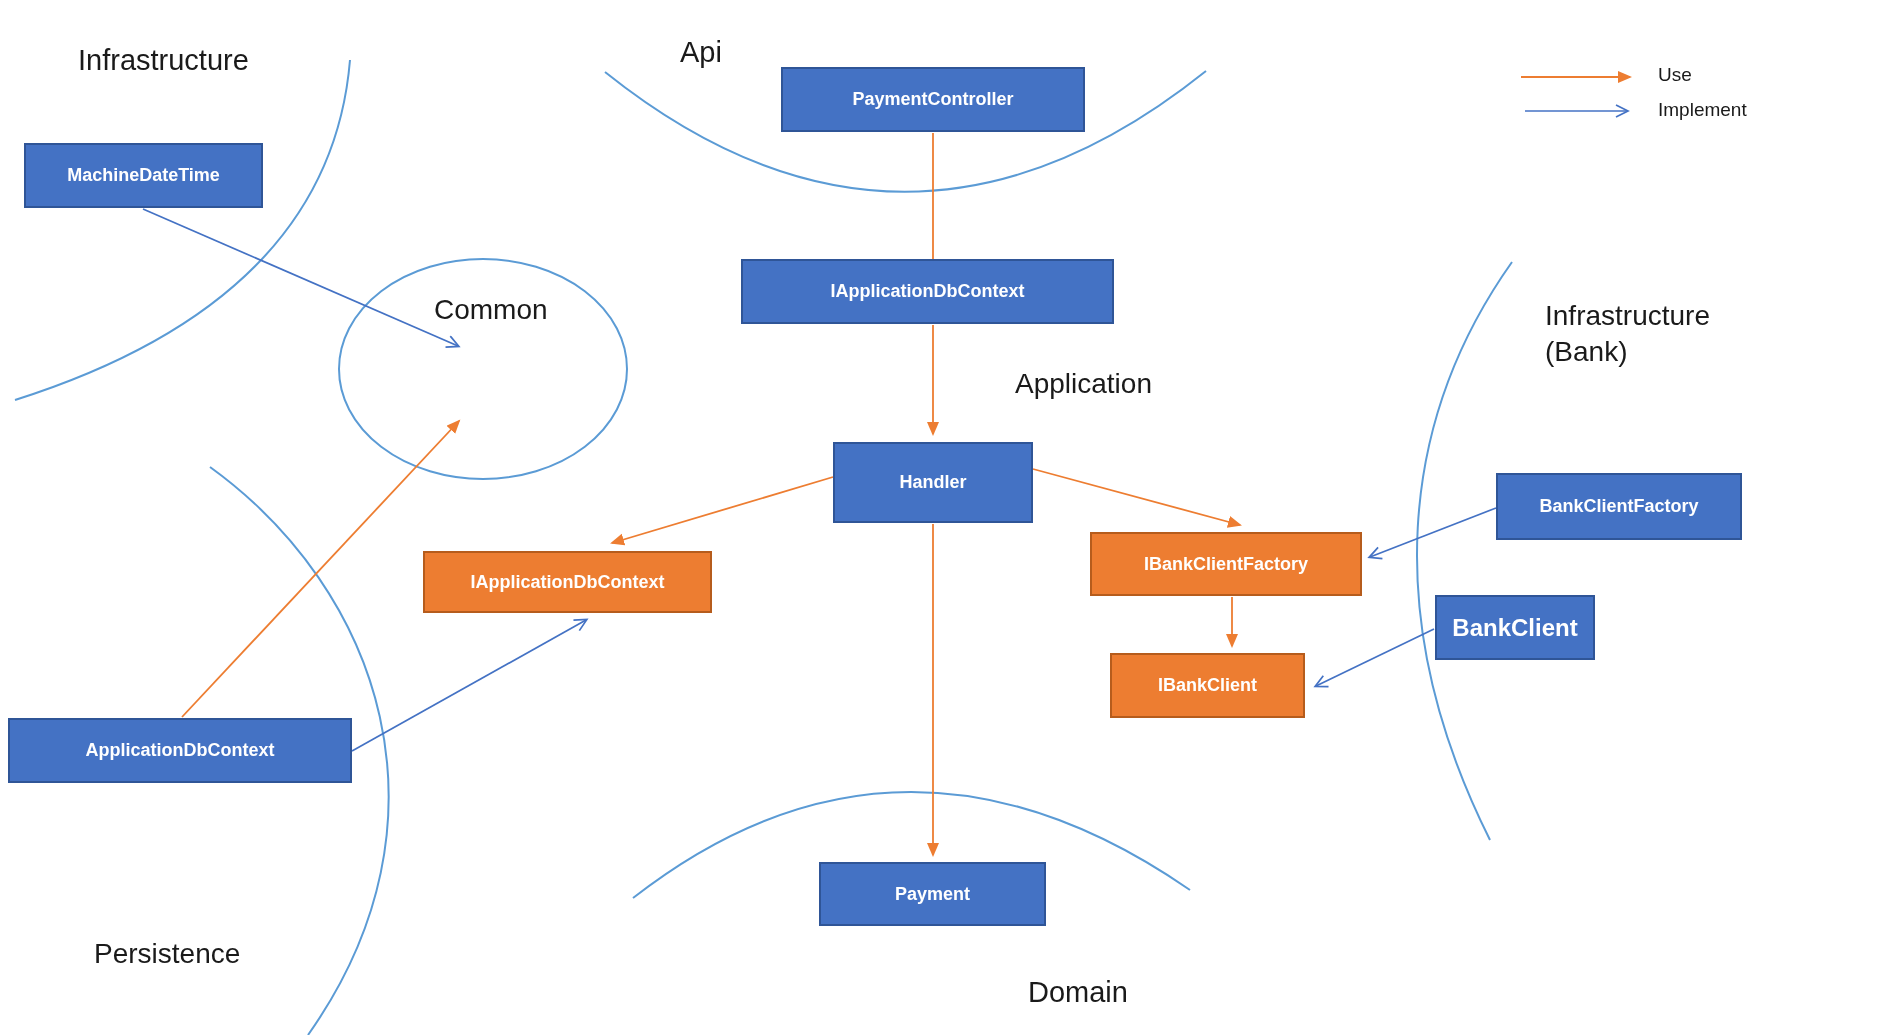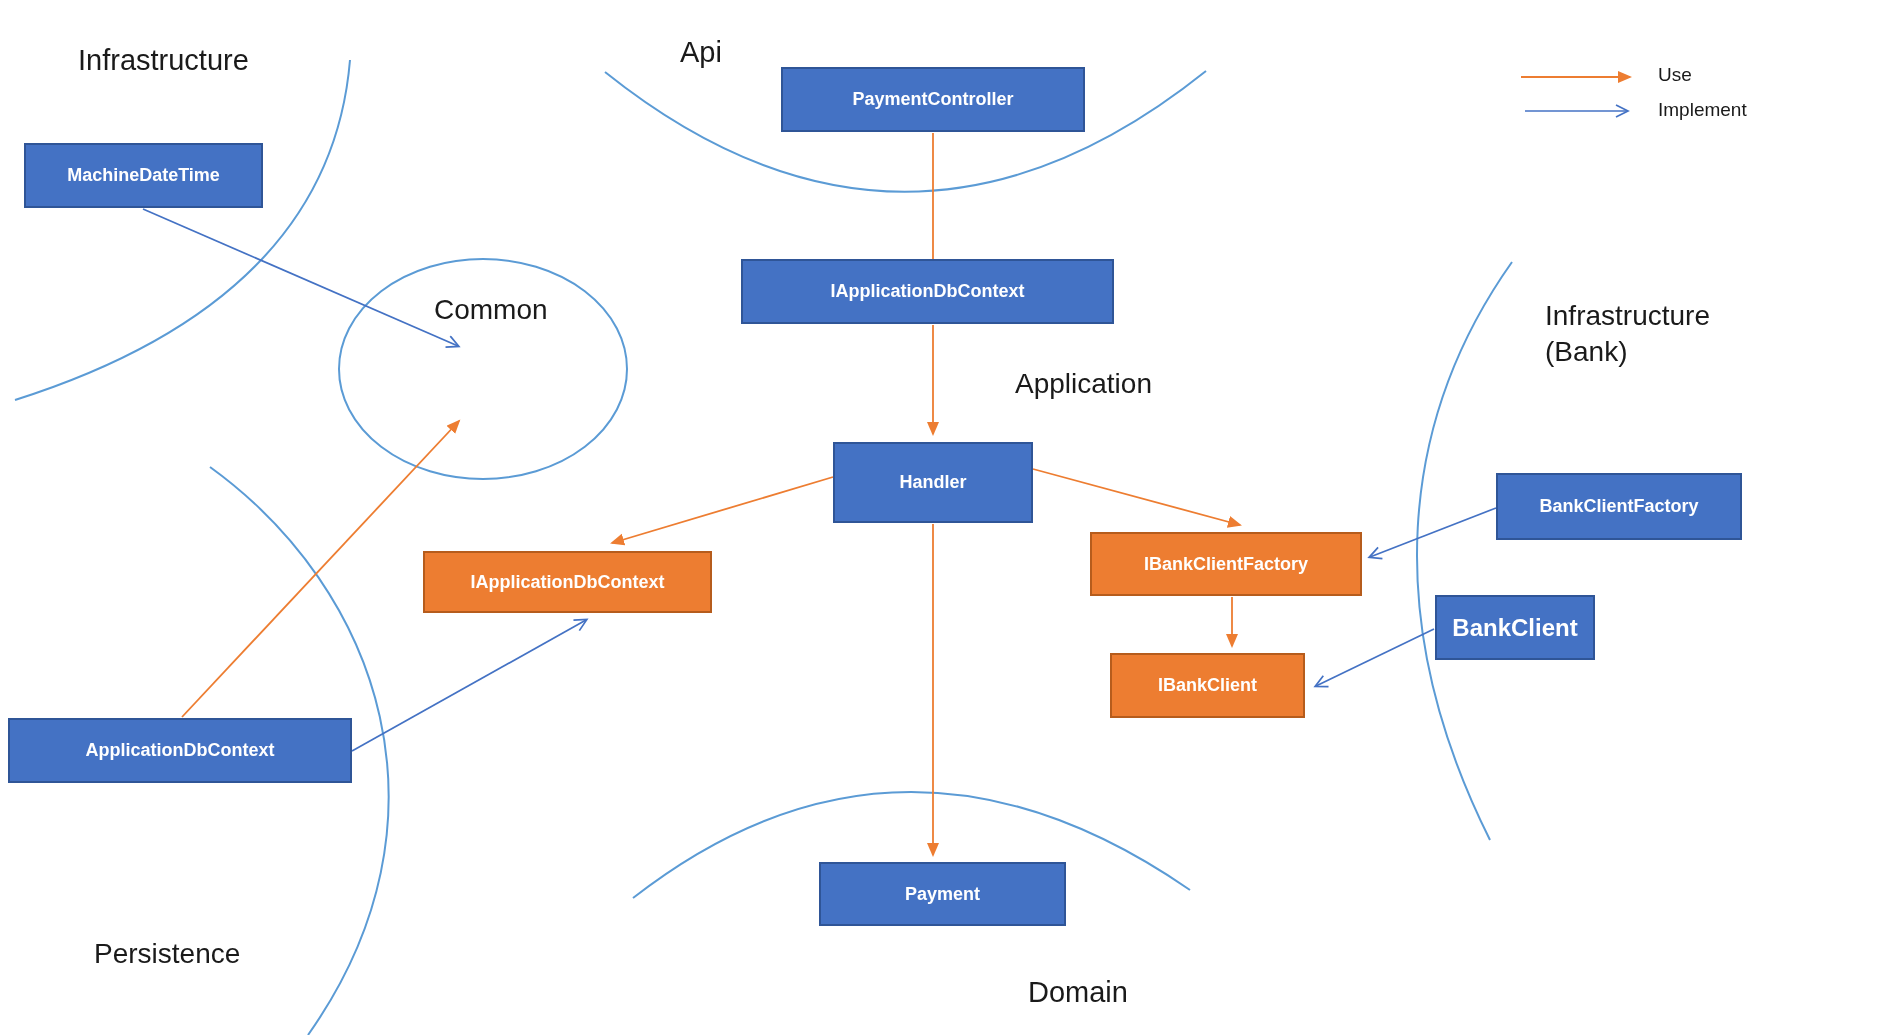--- a/index.html
+++ b/index.html
@@ -85,18 +85,18 @@
   <div class="node class" style="left:24px; top:143px; width:239px; height:65px;">MachineDateTime</div>
   <div class="node class" style="left:781px; top:67px; width:304px; height:65px;">PaymentController</div>
   <div class="node class" style="left:741px; top:259px; width:373px; height:65px;">IApplicationDbContext</div>
   <div class="node class" style="left:833px; top:442px; width:200px; height:81px;">Handler</div>
   <div class="node interface" style="left:423px; top:551px; width:289px; height:62px;">IApplicationDbContext</div>
   <div class="node interface" style="left:1090px; top:532px; width:272px; height:64px;">IBankClientFactory</div>
   <div class="node interface" style="left:1110px; top:653px; width:195px; height:65px;">IBankClient</div>
   <div class="node class" style="left:1496px; top:473px; width:246px; height:67px;">BankClientFactory</div>
   <div class="node class" style="left:1435px; top:595px; width:160px; height:65px; font-size:24px;">BankClient</div>
   <div class="node class" style="left:8px; top:718px; width:344px; height:65px;">ApplicationDbContext</div>
-  <div class="node class" style="left:819px; top:862px; width:247px; height:64px;">Payment</div>
+  <div class="node class" style="left:819px; top:862px; width:227px; height:64px;">Payment</div>
 
   <div class="legend-label" style="left:1658px; top:64px;">Use</div>
   <div class="legend-label" style="left:1658px; top:99px;">Implement</div>
 
 </div>
 
 </body></html>

